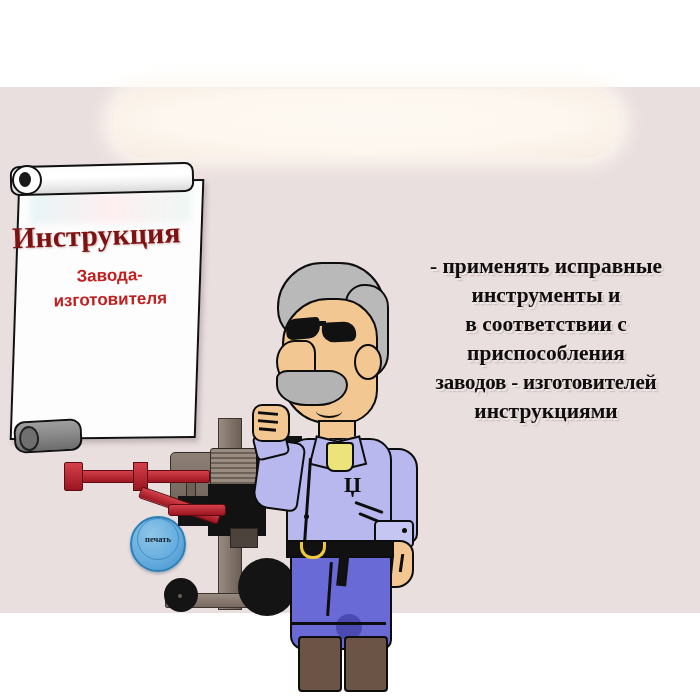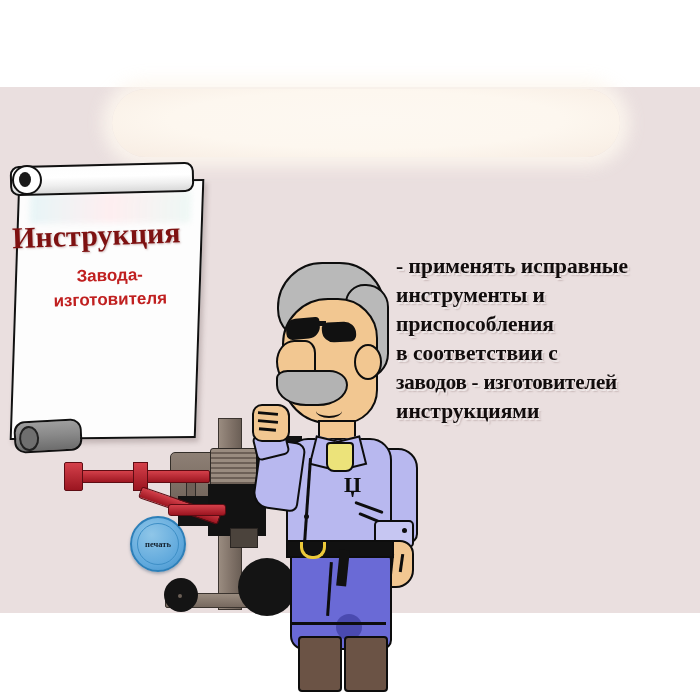--- a/index.html
+++ b/index.html
@@ -48,21 +48,21 @@
     letter-spacing: 0.5px;
     text-shadow: 2px 3px 2px rgba(150,130,120,0.45);
     white-space: nowrap;
   }
   
   .body-text {
     position: absolute;
     left: 396px;
     top: 252px;
     width: 300px;
-    text-align: left;
+    text-align: center;
     font-size: 21.5px;
     font-weight: bold;
     line-height: 29px;
     color: #120d0d;
     text-shadow: 1.5px 1.5px 0px rgba(255,255,255,0.55), 2.5px 2.5px 1.5px rgba(180,160,160,0.55);
   }
   .body-text .ln { display: block; white-space: nowrap; }
   .body-text .ln.wide { font-size: 21px; letter-spacing: -0.2px; }
 
   
@@ -124,21 +124,21 @@
     font-size: 17px; font-weight: bold; color: #c02020;
     line-height: 24px;
     transform: rotate(-1.5deg);
   }
   .stamp {
     position: absolute; left: 130px; top: 364px;
     width: 52px; height: 52px; border-radius: 50%;
     background: radial-gradient(circle at 38% 32%, #8fc6e8 0%, #5fa8dc 65%, #3f8ec6 100%);
     border: 2px solid #2d7fb8;
     box-shadow: 0 2px 3px rgba(40,70,100,0.35);
-    display: flex; align-items: center; justify-content: center;
+    display: flex; align-items: flex-start; justify-content: center;
   }
   .stamp-inner {
     width: 40px; height: 40px; border-radius: 50%;
     border: 1.5px solid #3e8fc6;
     display: flex; align-items: center; justify-content: center;
   }
   .stamp-text { font-size: 8.5px; font-weight: bold; color: #12202e; }
 
   
   .machine { position: absolute; left: 60px; top: 400px; width: 260px; height: 215px; }
@@ -333,19 +333,19 @@
     <div class="p-belt"></div>
     <div class="p-buckle"></div>
     <div class="p-belt-tail"></div>
     <div class="p-leg-l"></div>
     <div class="p-leg-r"></div>
   </div>
 
   <div class="body-text">
     <span class="ln">- применять исправные</span>
     <span class="ln">инструменты и</span>
+    <span class="ln">в соответствии с</span>
     <span class="ln">приспособления</span>
-    <span class="ln">в соответствии с</span>
     <span class="ln wide">заводов - изготовителей</span>
     <span class="ln">инструкциями</span>
   </div>
 
 </div>
 
 </body></html>

